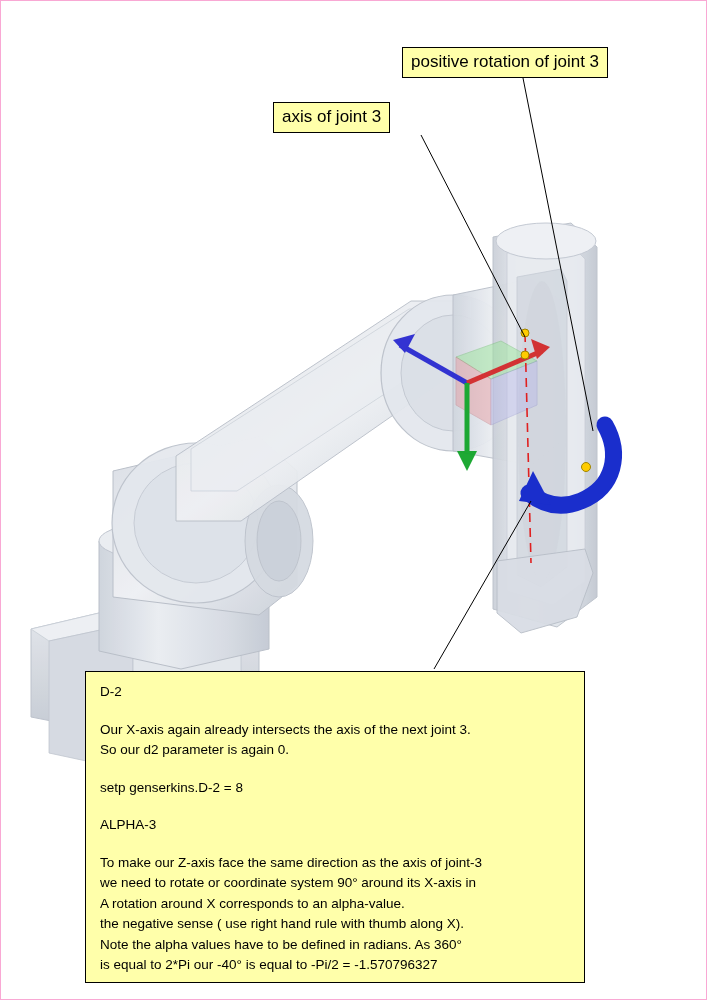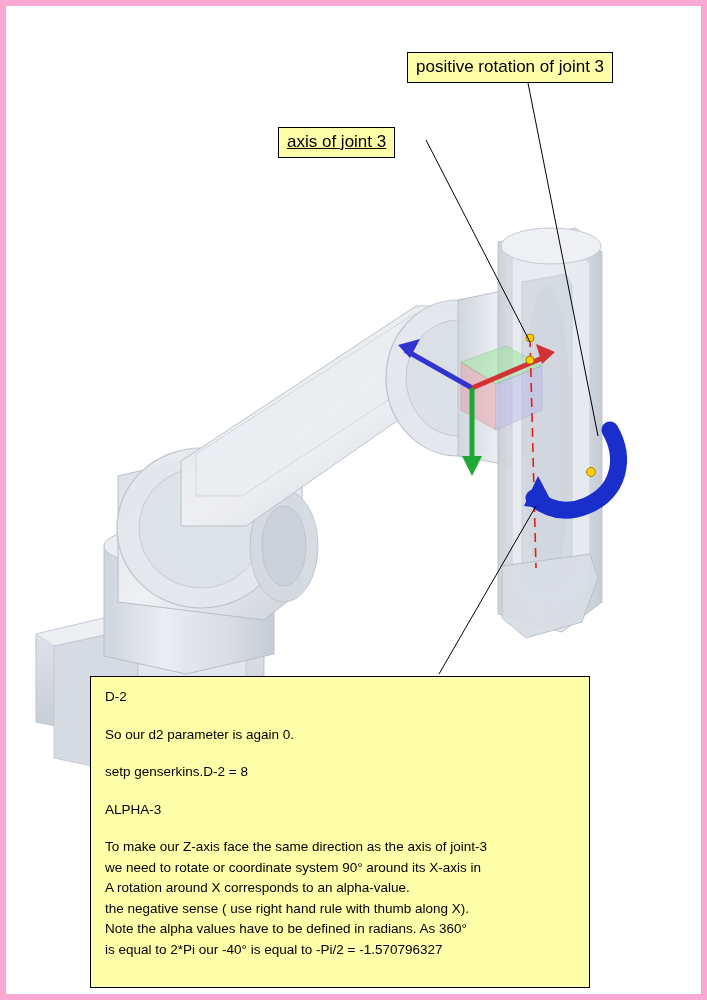--- a/index.html
+++ b/index.html
@@ -9,21 +9,21 @@
   }
   body {
     font-family: "Liberation Sans", sans-serif;
   }
   #page {
     position: relative;
     width: 707px;
     height: 1000px;
     background: #ffffff;
     overflow: hidden;
-    border: 6px solid #f9a8d4;
+    border: 1px solid #f9a8d4;
     box-sizing: border-box;
   }
   
   .robot-layer {
     position: absolute;
     left: 0; top: 0;
     width: 707px;
     height: 1000px;
   }
   
@@ -39,22 +39,21 @@
     font-size: 17px;
     line-height: 20px;
     white-space: nowrap;
   }
   #callout-rotation {
     left: 401px;
     top: 46px;
   }
   #callout-axis {
     left: 272px;
-    top: 121px;
-    text-decoration: underline;
+    top: 101px;
   }
   #callout-text {
     left: 84px;
     top: 670px;
     width: 500px;
     height: 312px;
     padding: 8px 10px;
     font-size: 13.5px;
     line-height: 16.5px;
   }
@@ -171,20 +170,21 @@
     <span>positive rotation of joint 3</span>
   </div>
 
   <div class="callout callout-small" id="callout-axis">
     <span>axis of joint 3</span>
   </div>
 
   <div class="callout" id="callout-text">
     <p>D-2</p>
     <div class="gap"></div>
+    <p>Our X-axis again already intersects the axis of the next joint 3.</p>
     <p>So our d2 parameter is again 0.</p>
     <div class="gap"></div>
     <p>setp genserkins.D-2 = 8</p>
     <div class="gap"></div>
     <p>ALPHA-3</p>
     <div class="gap"></div>
     <p>To make our Z-axis face the same direction as the axis of joint-3</p>
     <p>we need to rotate or coordinate system 90°  around its X-axis in</p>
     <p>A rotation around X corresponds to an alpha-value.</p>
     <p>the negative sense ( use right hand rule with thumb along X).</p>

